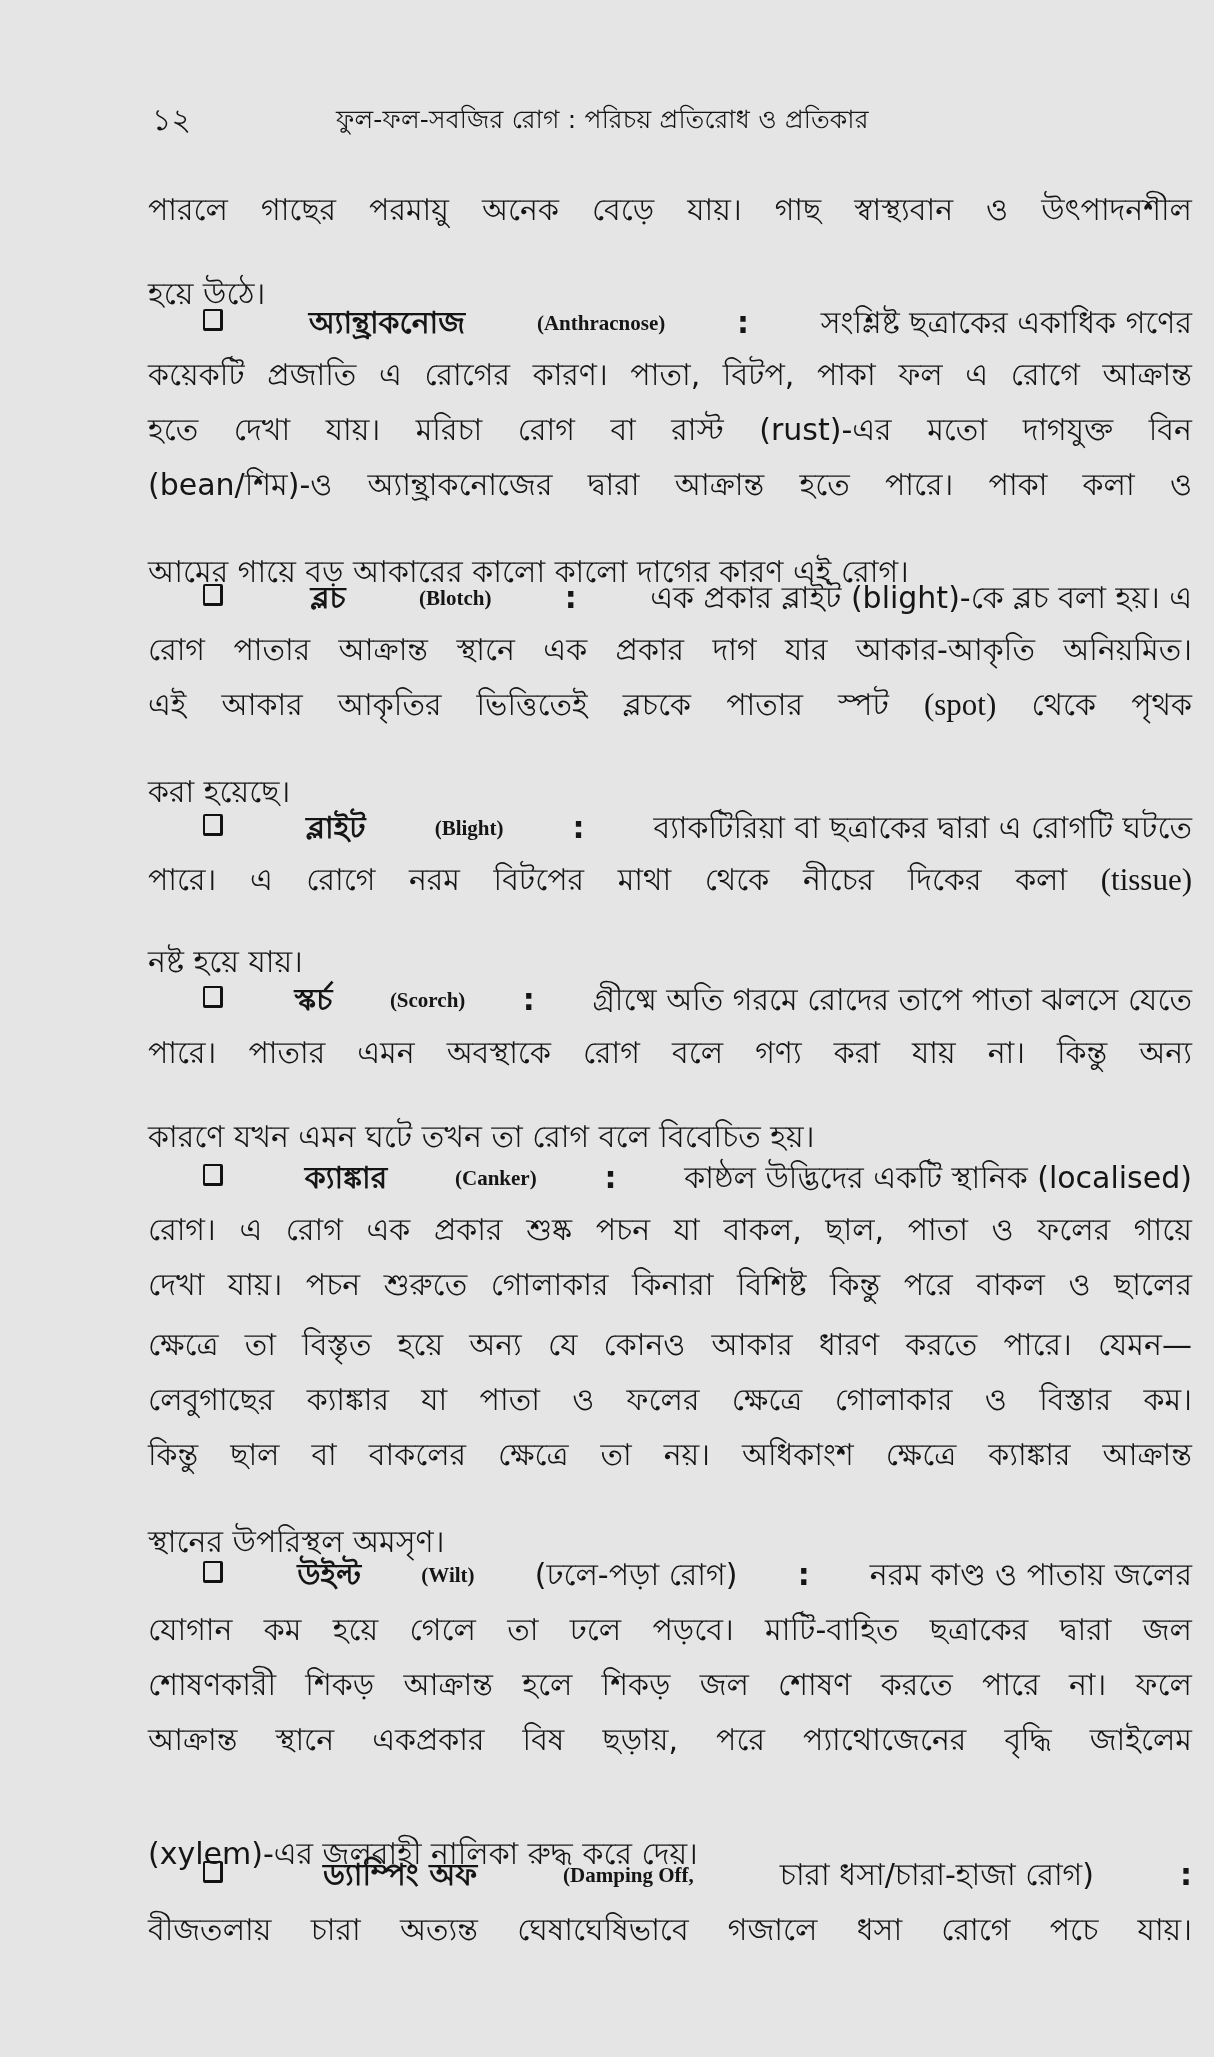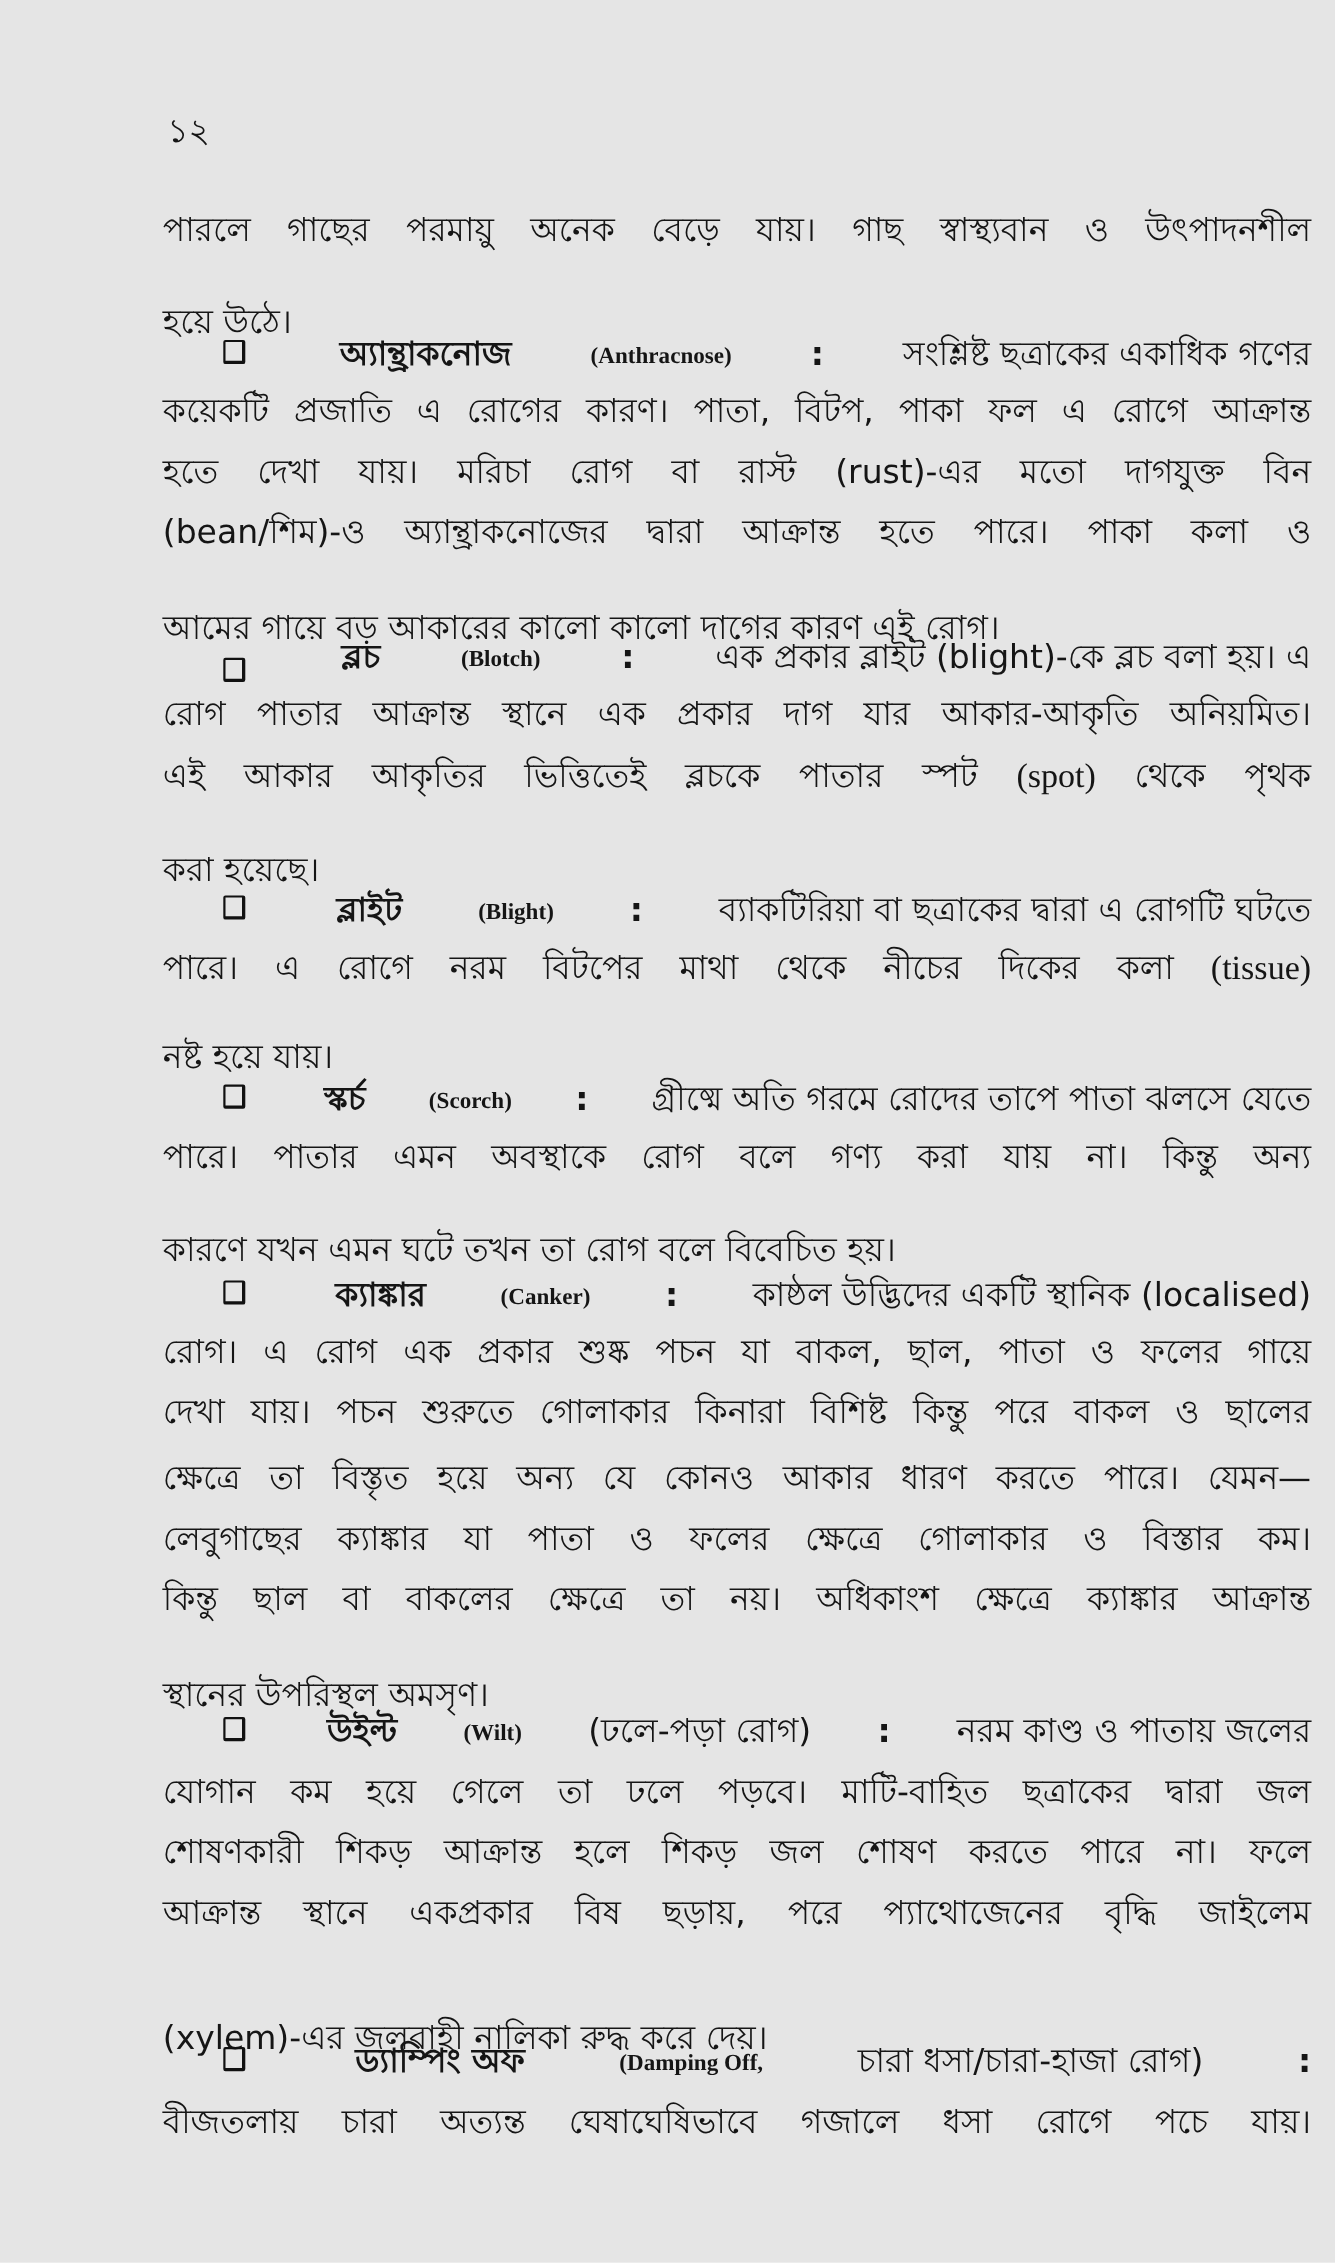--- a/index.html
+++ b/index.html
@@ -96,20 +96,21 @@
   }
   .w { white-space: nowrap; }
 </style>
 </head>
 <body>
 
 <div class="page">
 
   <div class="running-head">
     <span class="page-number">১২</span>
+    <span class="running-title">ফুল-ফল-সবজির রোগ : পরিচয় প্রতিরোধ ও প্রতিকার</span>
   </div>
 
   <div class="line" style="top: 185px; display: flex; justify-content: space-between; align-items: baseline;">
       <span class="w">পারলে</span>
       <span class="w">গাছের</span>
       <span class="w">পরমায়ু</span>
       <span class="w">অনেক</span>
       <span class="w">বেড়ে</span>
       <span class="w">যায়।</span>
       <span class="w">গাছ</span>
@@ -161,21 +162,21 @@
       <span class="w">দ্বারা</span>
       <span class="w">আক্রান্ত</span>
       <span class="w">হতে</span>
       <span class="w">পারে।</span>
       <span class="w">পাকা</span>
       <span class="w">কলা</span>
       <span class="w">ও</span>
     </div>
   <div class="line last" style="top:515px"><span>আমের গায়ে বড় আকারের কালো কালো দাগের কারণ এই রোগ।</span></div>
 
-  <div class="line indent" style="top: 573px; display: flex; justify-content: space-between; align-items: flex-end;">
+  <div class="line indent" style="top: 573px; display: flex; justify-content: space-between; align-items: center;">
     <span class="checkbox"></span>
       <span class="term-bn">ব্লচ</span> 
       <span class="term-en">(Blotch)</span> 
       <span class="colon">:</span> 
       <span>এক প্রকার ব্লাইট (blight)-কে ব্লচ বলা হয়। এ</span>
   </div>
   <div class="line" style="top: 625px; display: flex; justify-content: space-between; align-items: baseline;">
       <span class="w">রোগ</span>
       <span class="w">পাতার</span>
       <span class="w">আক্রান্ত</span>

